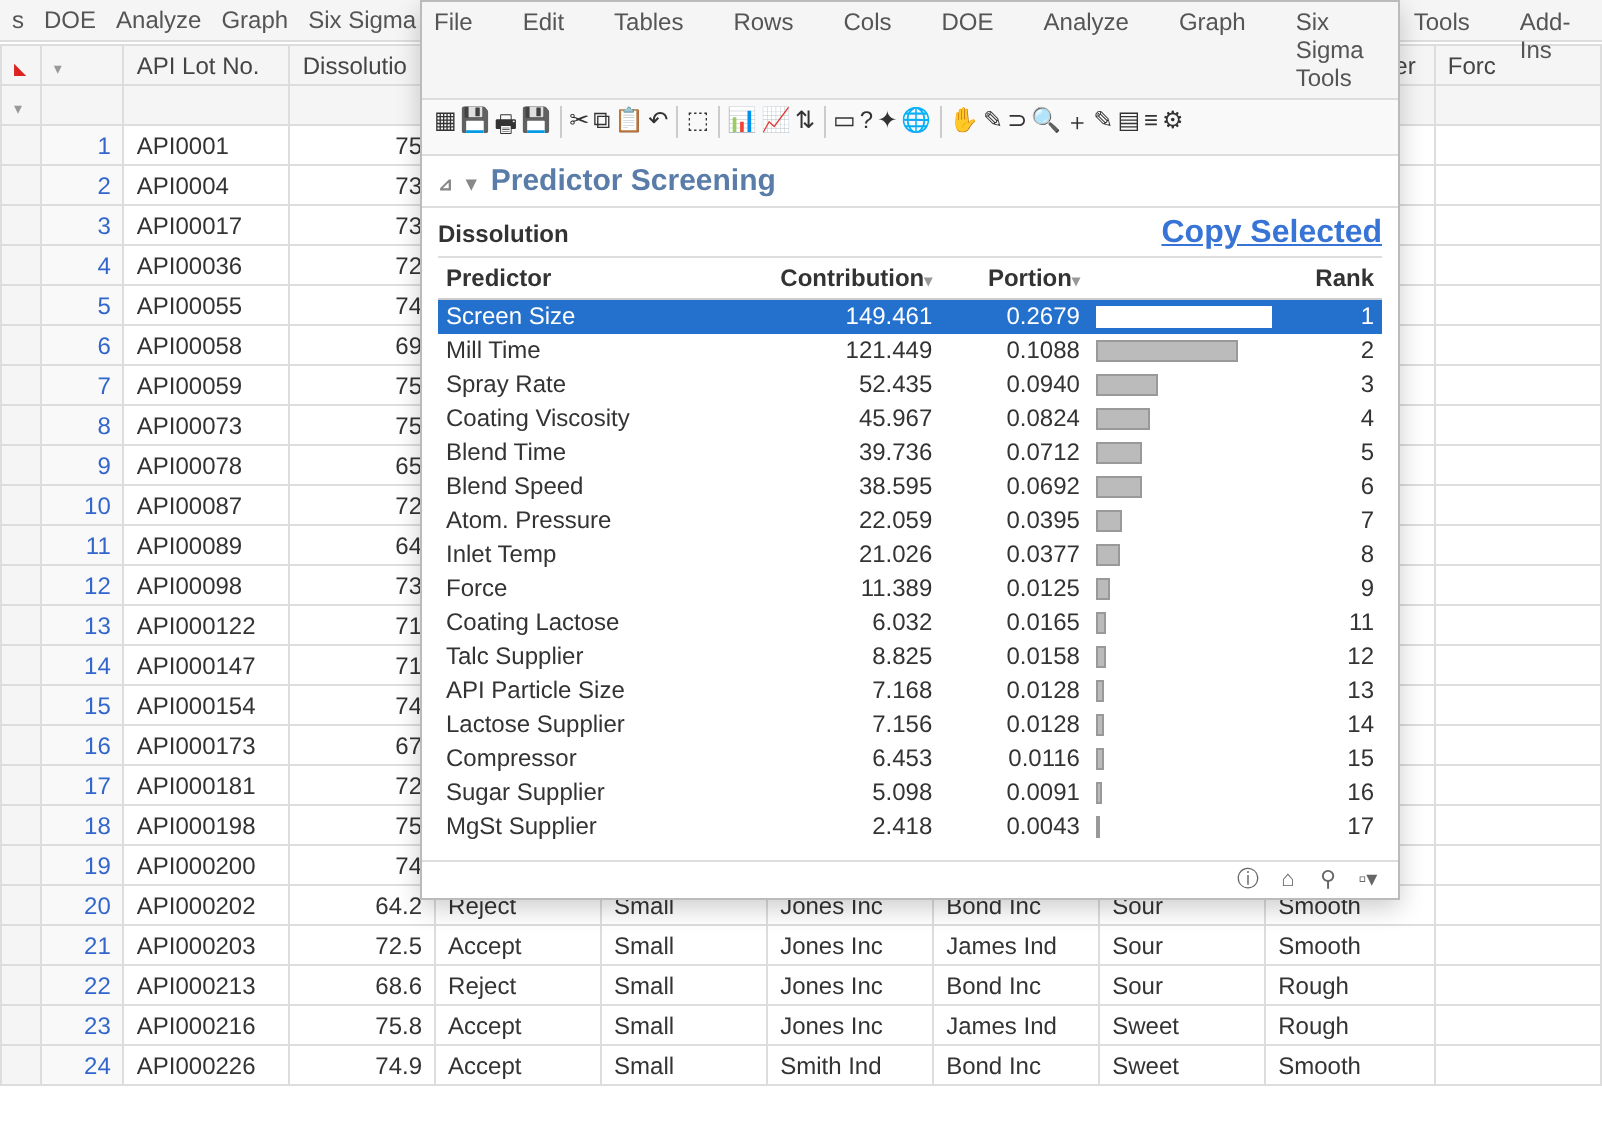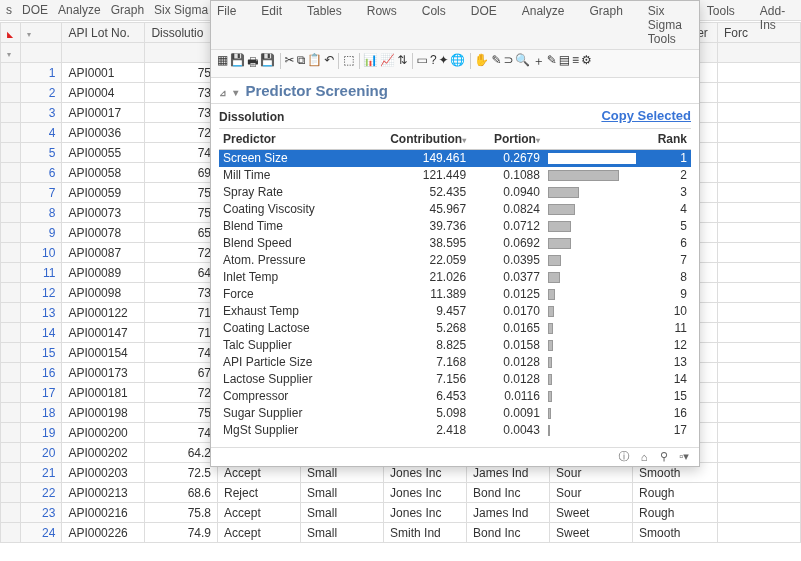--- a/index.html
+++ b/index.html
@@ -13,21 +13,21 @@
 table.data th { background: #f5f5f5; font-weight: normal; color: #444; position: sticky; top: 0; }
 table.data td.rownum { text-align: right; color: #3366cc; background: #f9f9f9; width: 40px; }
 table.data td.num { text-align: right; }
 .disclosure { display: inline-block; width: 10px; font-size: 9px; color: #888; }
 .dropicon { font-size: 8px; color: #999; }
 .overlay { position: absolute; top: 0; left: 210px; width: 490px; background: #fff; border: 1px solid #bbb; box-shadow: 0 4px 12px rgba(0,0,0,0.2); }
 .overlay .menubar2 { display: flex; gap: 25px; padding: 3px 6px; background: #f5f5f5; border-bottom: 1px solid #ddd; font-size: 12px; color: #555; }
 .overlay .toolbar2 { display: flex; gap: 2px; padding: 3px 6px; background: #f9f9f9; border-bottom: 1px solid #ddd; }
 .panel-title { padding: 4px 8px; font-size: 15px; font-weight: bold; color: #5a7ca8; border-bottom: 1px solid #ddd; }
 .panel-title .tri { color: #888; font-size: 10px; margin-right: 3px; }
-.link-copy { color: #3874d6; text-decoration: underline; cursor: pointer; font-size: 13px; }
+.link-copy { color: #3874d6; text-decoration: underline; cursor: pointer; font-size: 16px; }
 .screen-body { padding: 4px 8px 8px 8px; }
 .dissolution-header { font-weight: bold; color: #333; padding: 2px 0 4px; border-bottom: 1px solid #ddd; margin-bottom: 0; position: relative; }
 .copy-wrap { position: absolute; right: 0; top: 0; }
 table.predictors { border-collapse: collapse; width: 100%; font-size: 12px; }
 table.predictors th { text-align: left; font-weight: bold; color: #333; padding: 3px 4px; border-bottom: 1px solid #ccc; }
 table.predictors th.r { text-align: right; }
 table.predictors td { padding: 1px 4px; height: 17px; }
 table.predictors td.num { text-align: right; }
 table.predictors tr.sel td { background: #2371cd; color: #fff; }
 .barcell { width: 90px; position: relative; }
@@ -543,31 +543,22 @@
           <tr>
             <td>Force</td>
             <td class="num">11.389</td>
             <td class="num">0.0125</td>
             <td class="barcell">
               <div class="bar" style="width:7px"></div>
             </td>
             <td class="num">9</td>
           </tr>
           <tr>
-            <td>Exhaust Temp</td>
-            <td class="num">9.457</td>
-            <td class="num">0.0170</td>
-            <td class="barcell">
-              <div class="bar" style="width:6px"></div>
-            </td>
-            <td class="num">10</td>
-          </tr>
-          <tr>
             <td>Coating Lactose</td>
-            <td class="num">5.268</td>
+            <td class="num">6.032</td>
             <td class="num">0.0165</td>
             <td class="barcell">
               <div class="bar" style="width:5px"></div>
             </td>
             <td class="num">11</td>
           </tr>
           <tr>
             <td>Talc Supplier</td>
             <td class="num">8.825</td>
             <td class="num">0.0158</td>

